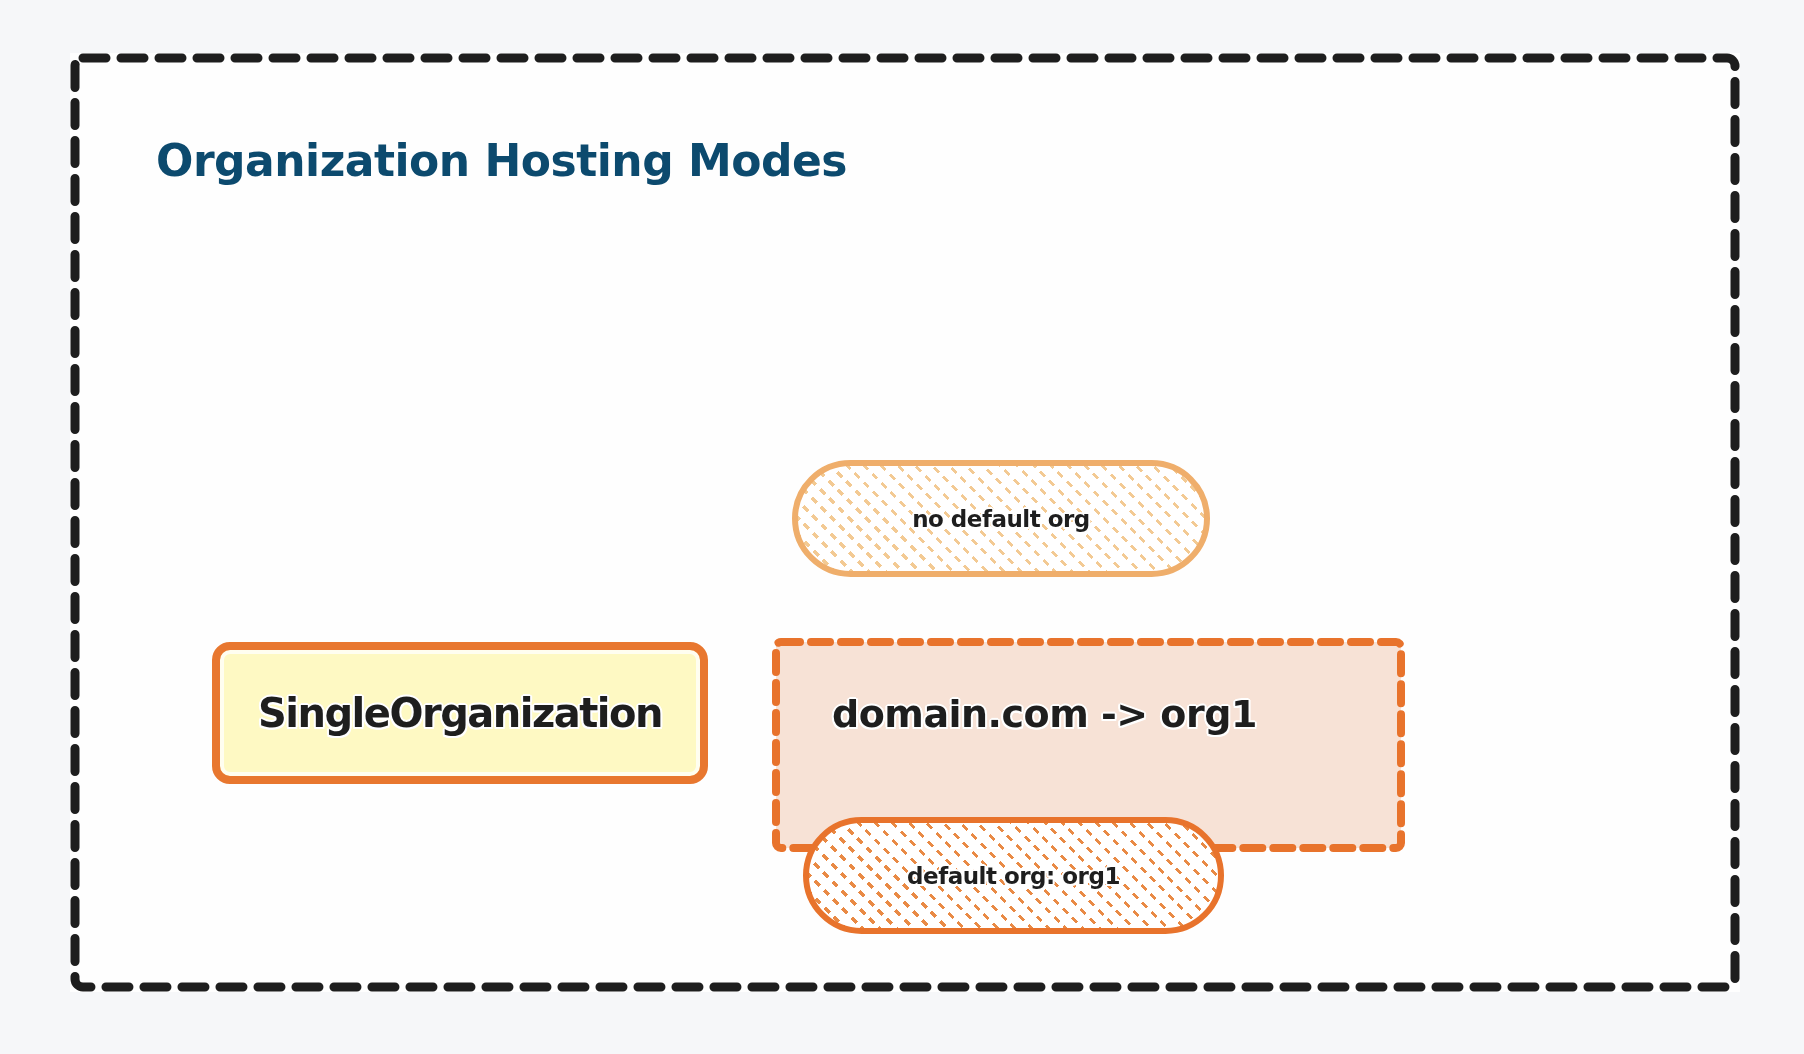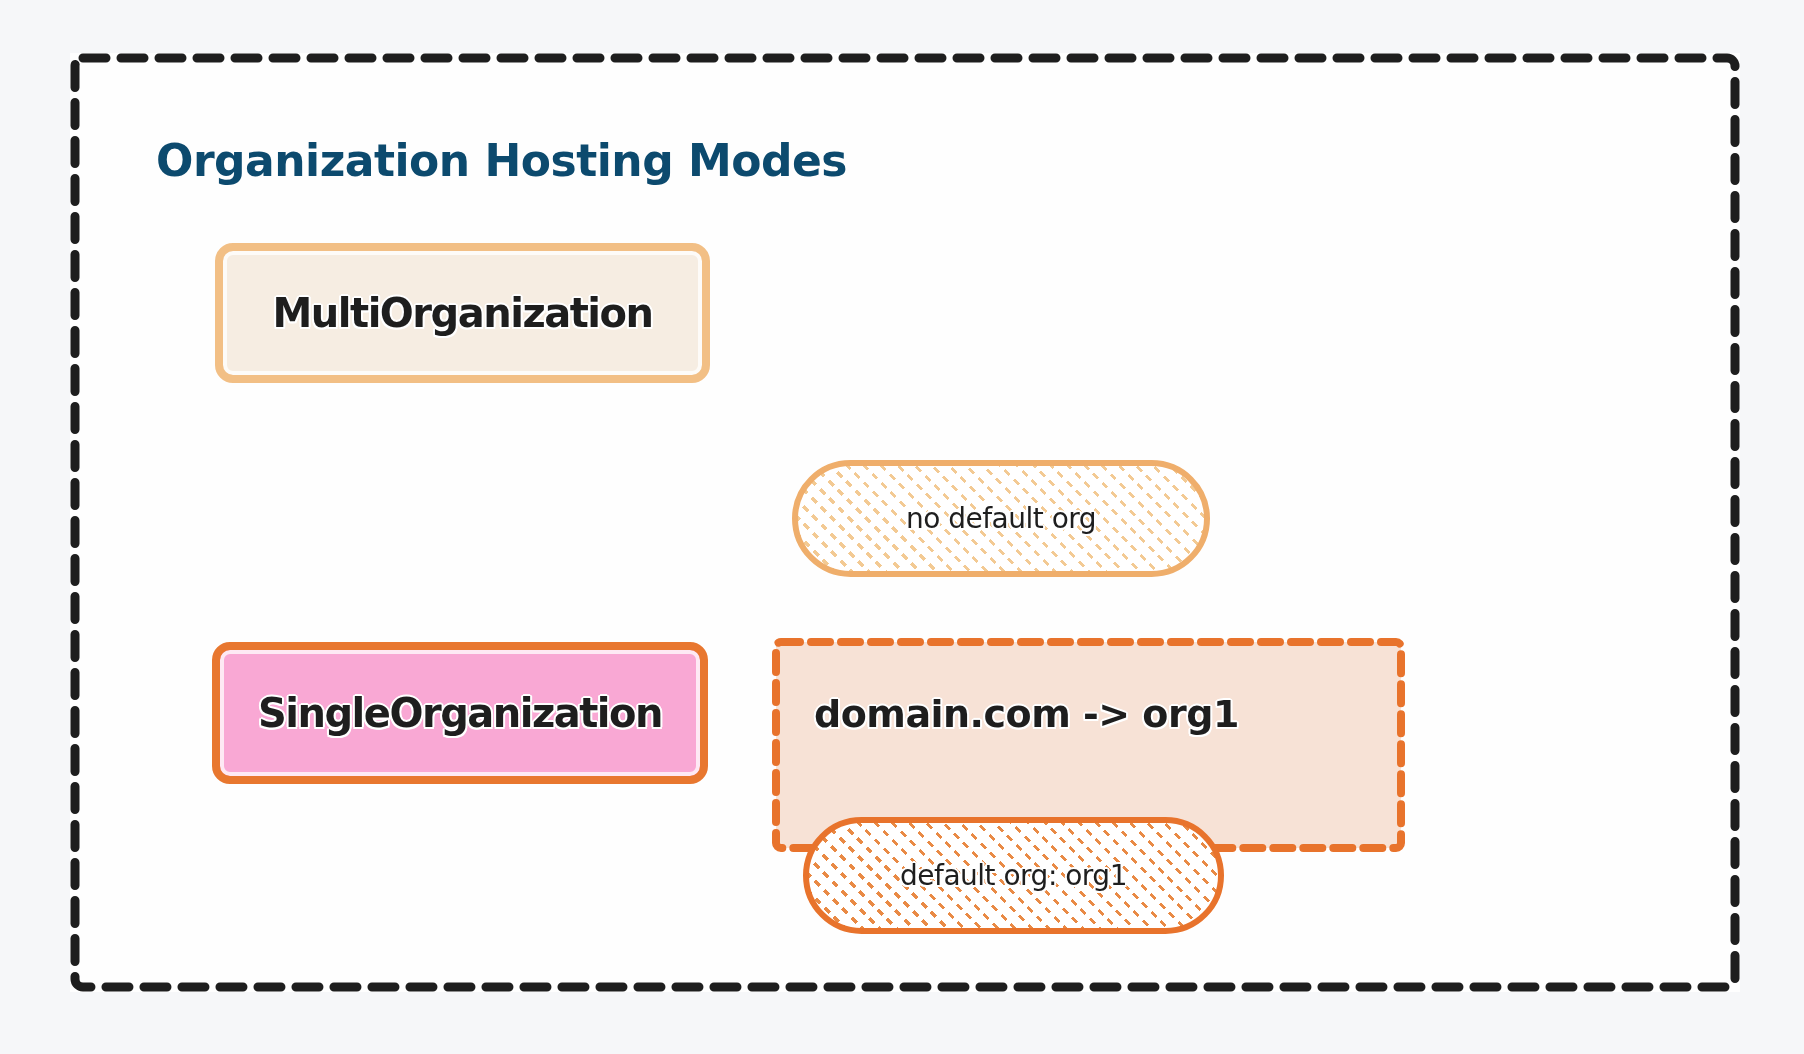--- a/index.html
+++ b/index.html
@@ -57,21 +57,21 @@
   }
   .mode-box.multi {
     left: 145px; top: 190px;
     width: 495px; height: 140px;
     background: #f6ede2;
     border: 8px solid #f2bf85;
   }
   .mode-box.single {
     left: 142px; top: 589px;
     width: 496px; height: 142px;
-    background: #f9a8d4;
+    background: #fef9c3;
     border: 8px solid #e8772f;
   }
   
   .map-box {
     position: absolute;
     z-index: 1;
   }
   .map-box svg { position: absolute; inset: 0; }
   .map-lines {
     position: absolute;
@@ -82,34 +82,34 @@
     white-space: nowrap;
   }
   .map-line {
     text-shadow:
       2px 0 0 #fff, -2px 0 0 #fff, 0 2px 0 #fff, 0 -2px 0 #fff,
       1.5px 1.5px 0 #fff, -1.5px -1.5px 0 #fff, 1.5px -1.5px 0 #fff, -1.5px 1.5px 0 #fff;
   }
   .map-box.multi-map { left: 696px; top: 185px; width: 860px; height: 249px; }
   .map-box.multi-map .map-lines { left: 62px; top: 36px; }
   .map-box.single-map { left: 702px; top: 585px; width: 633px; height: 214px; }
-  .map-box.single-map .map-lines { left: 42px; top: 46px; }
+  .map-box.single-map .map-lines { left: 60px; top: 46px; }
   
   .pill {
     position: absolute;
     display: flex;
     align-items: center;
     justify-content: center;
     border-radius: 60px;
     z-index: 3;
     background-color: #ffffff;
   }
   .pill .pill-label {
-    font-size: 28px;
-    font-weight: normal;
+    font-size: 23px;
+    font-weight: bold;
     letter-spacing: -0.5px;
     white-space: nowrap;
     text-shadow:
       2px 0 0 #fff, -2px 0 0 #fff, 0 2px 0 #fff, 0 -2px 0 #fff,
       1.5px 1.5px 0 #fff, -1.5px -1.5px 0 #fff, 1.5px -1.5px 0 #fff, -1.5px 1.5px 0 #fff;
   }
   .pill.pill-light {
     left: 722px; top: 407px;
     width: 418px; height: 117px;
     border: 6px solid #efae6b;
@@ -131,23 +131,20 @@
 <body>
 
 <div class="canvas">
   <div class="frame">
     <svg class="border-svg" width="1670" height="939">
       <rect x="5" y="5" width="1660" height="929" rx="8" fill="none" stroke="#1e1e1e" stroke-width="9" stroke-dasharray="23 15" stroke-linecap="round"></rect>
     </svg>
 
     <div class="title">Organization Hosting Modes</div>
 
-    <div class="mode-box multi">
-      <span class="mode-label">MultiOrganization</span>
-    </div>
 
 
     <div class="pill pill-light">
       <span class="pill-label">no default org</span>
     </div>
 
     <div class="mode-box single">
       <span class="mode-label">SingleOrganization</span>
     </div>
 

